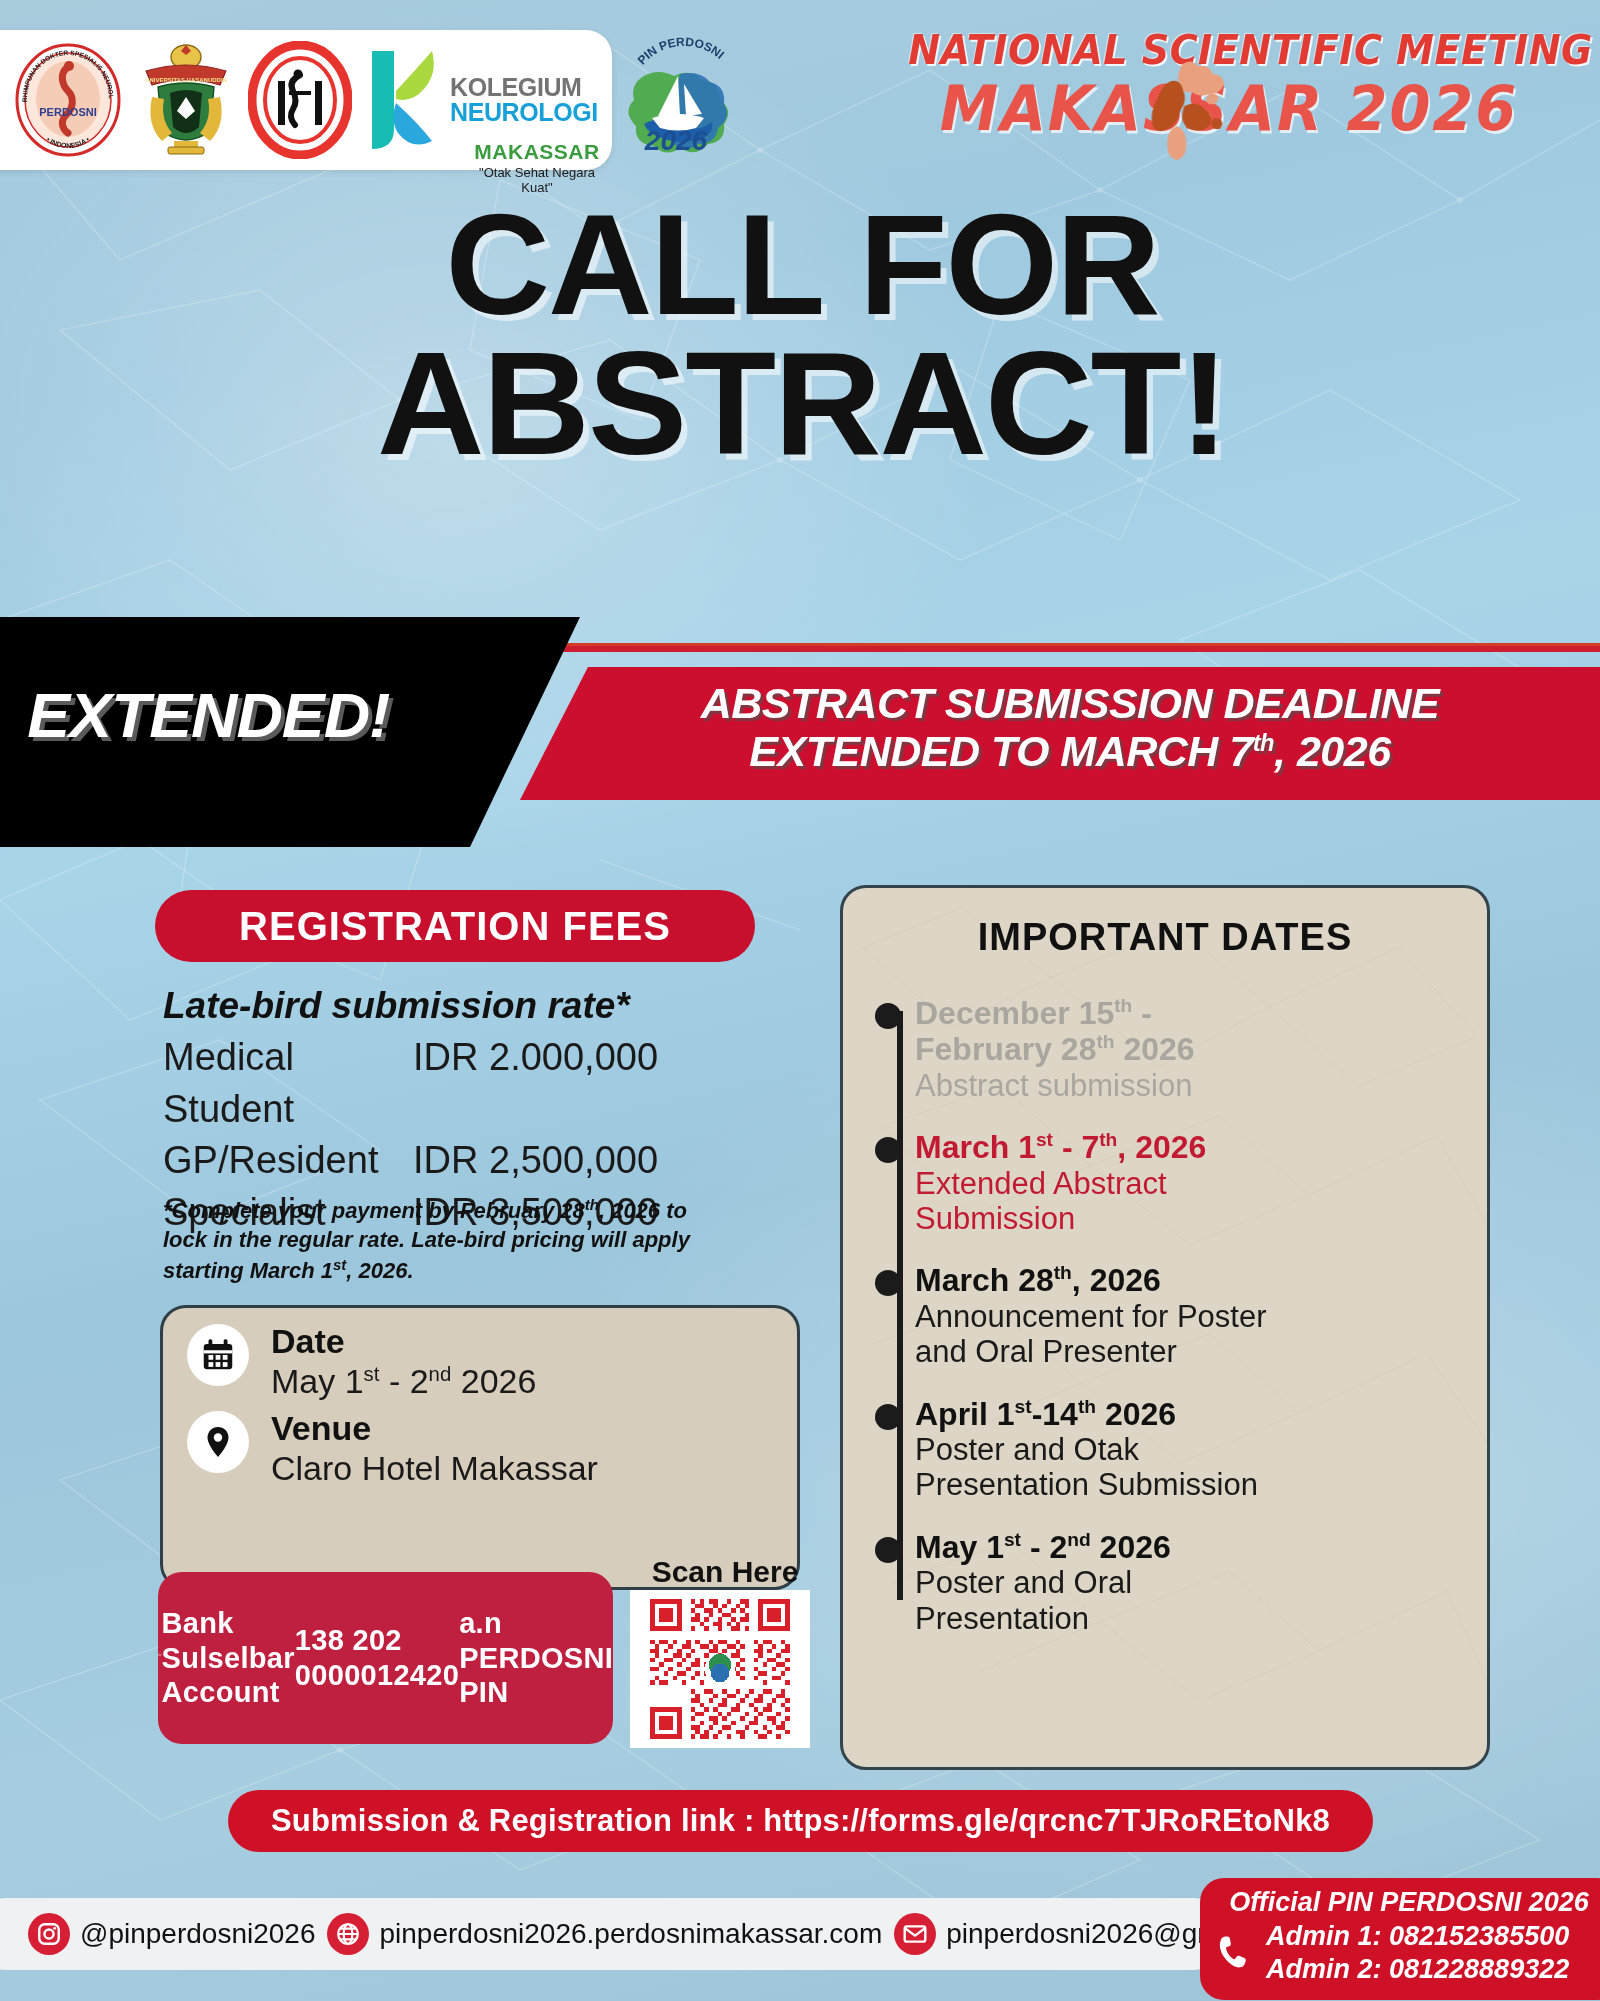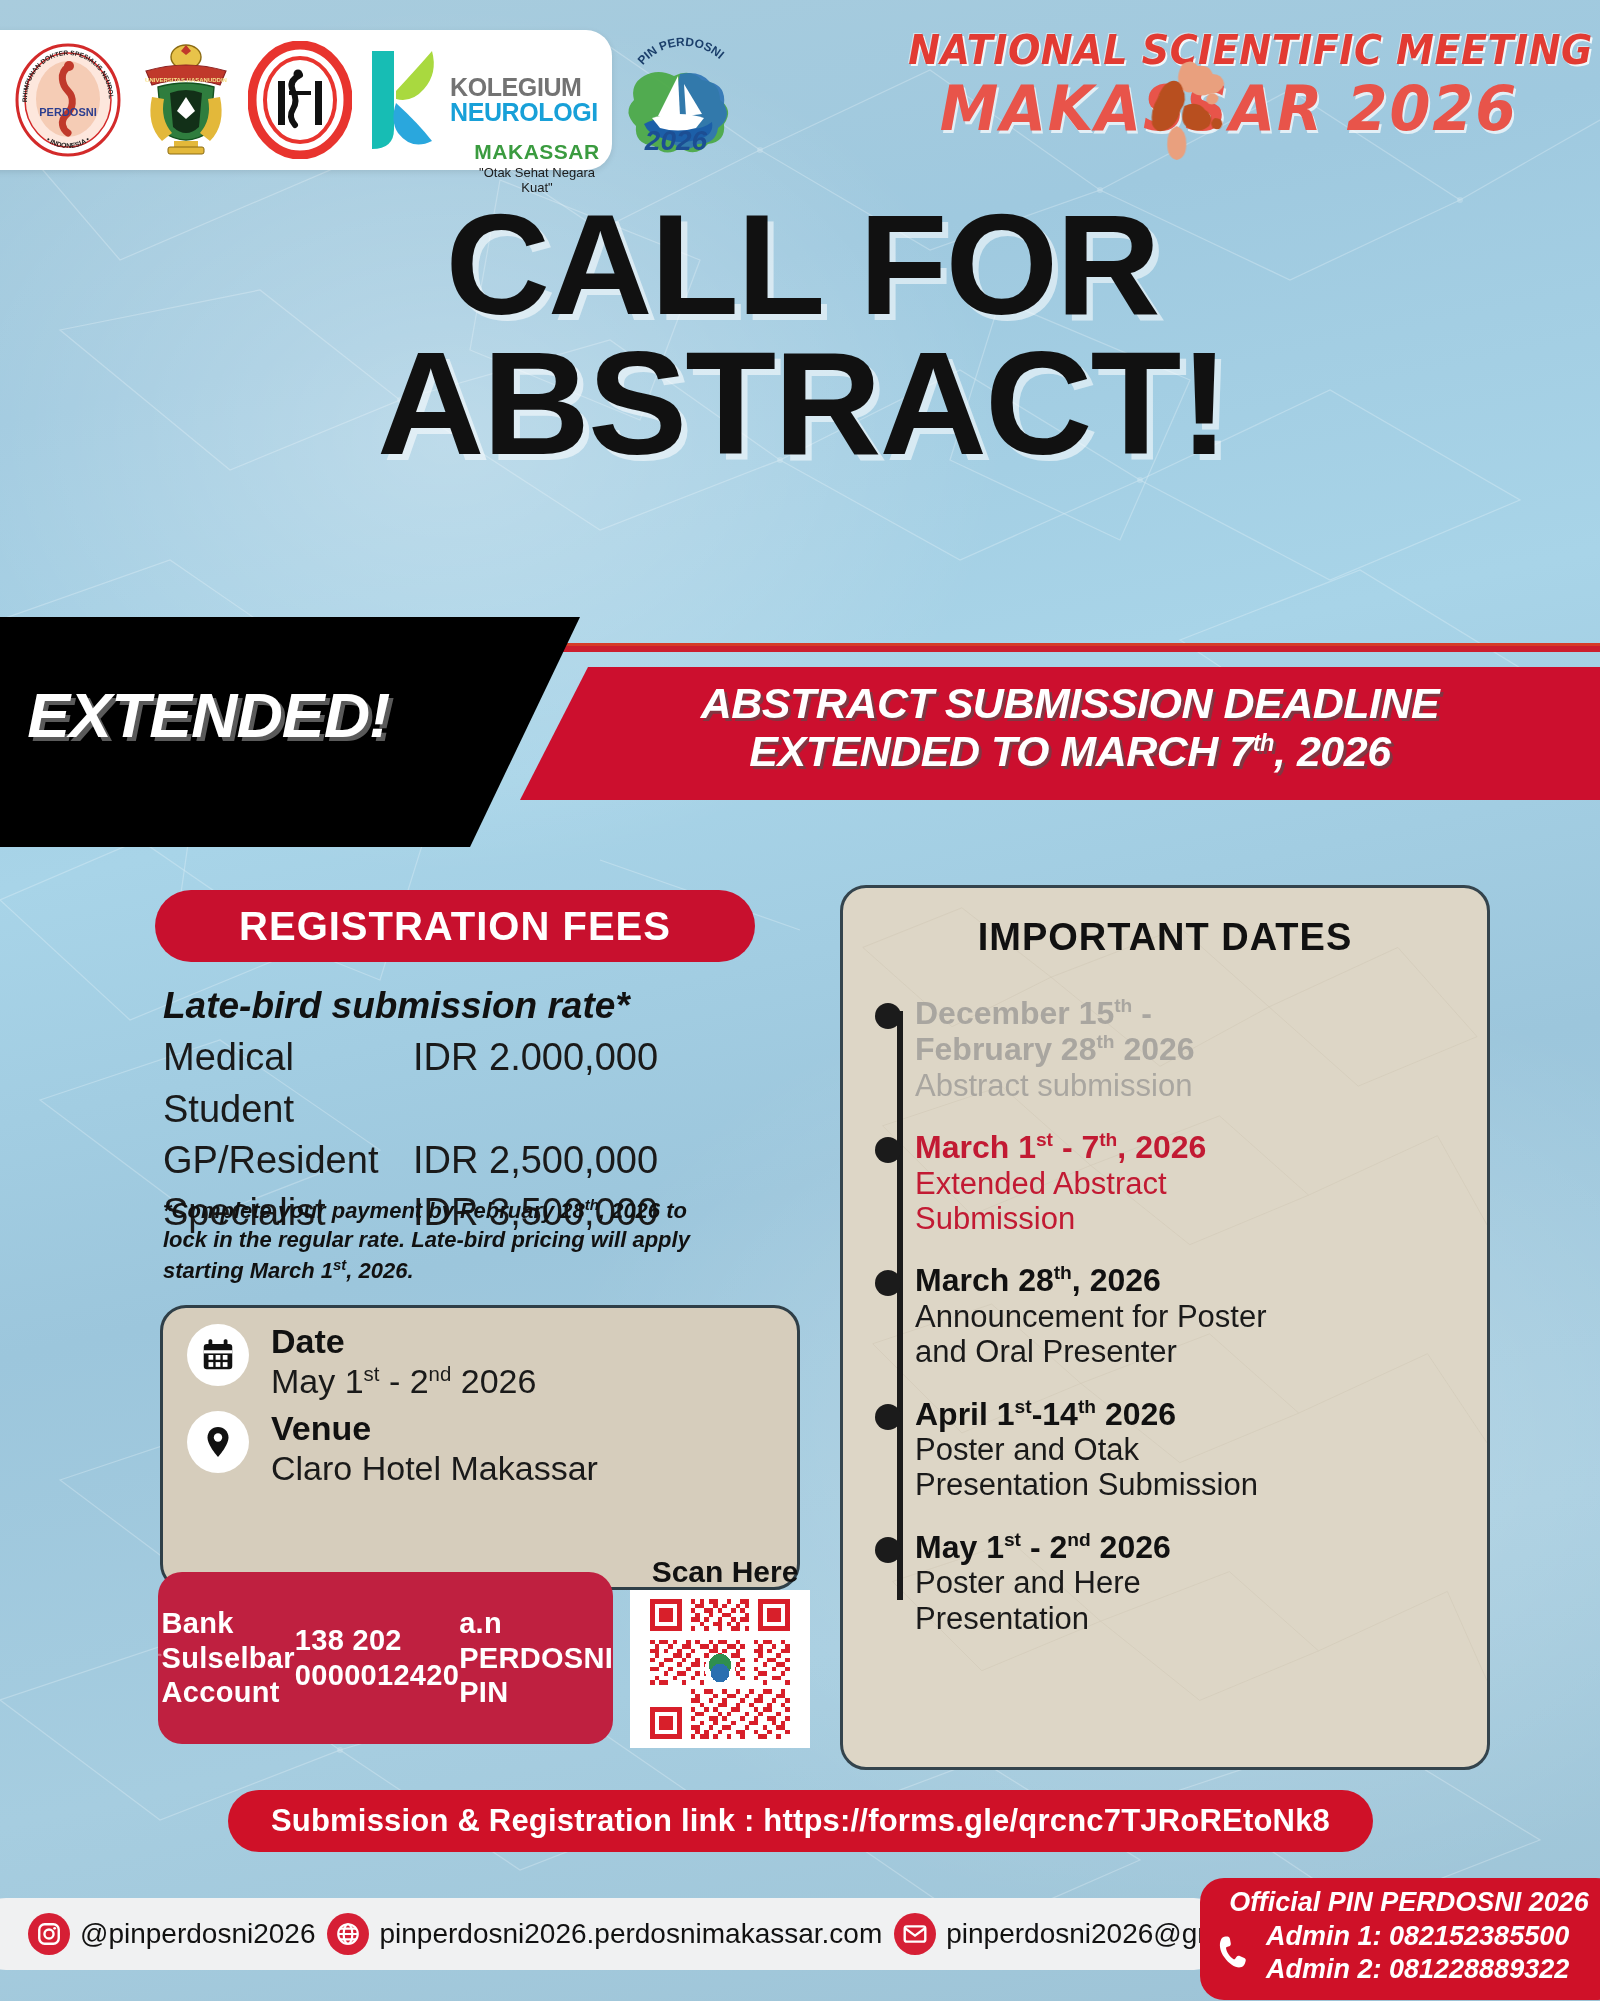--- a/index.html
+++ b/index.html
@@ -699,21 +699,21 @@
 
       <div class="tl-item dark">
         <div class="tl-dot"></div>
         <div class="tl-date">April 1<sup>st</sup>-14<sup>th</sup> 2026</div>
         <div class="tl-desc" style="max-width:400px;">Poster and Otak Presentation Submission</div>
       </div>
 
       <div class="tl-item dark">
         <div class="tl-dot"></div>
         <div class="tl-date">May 1<sup>st</sup> -  2<sup>nd</sup> 2026</div>
-        <div class="tl-desc" style="max-width:260px;">Poster and Here Presentation</div>
+        <div class="tl-desc" style="max-width:260px;">Poster and Oral Presentation</div>
       </div>
     </div>
   </div>
 
   <div class="sub-link">Submission &amp; Registration link : https://forms.gle/qrcnc7TJRoREtoNk8</div>
 
   <div class="footer-bar">
     <div class="fitem">
       <div class="ficon">
         <svg width="26" height="26" viewBox="0 0 24 24" fill="none" stroke="#fff" stroke-width="2.2">

